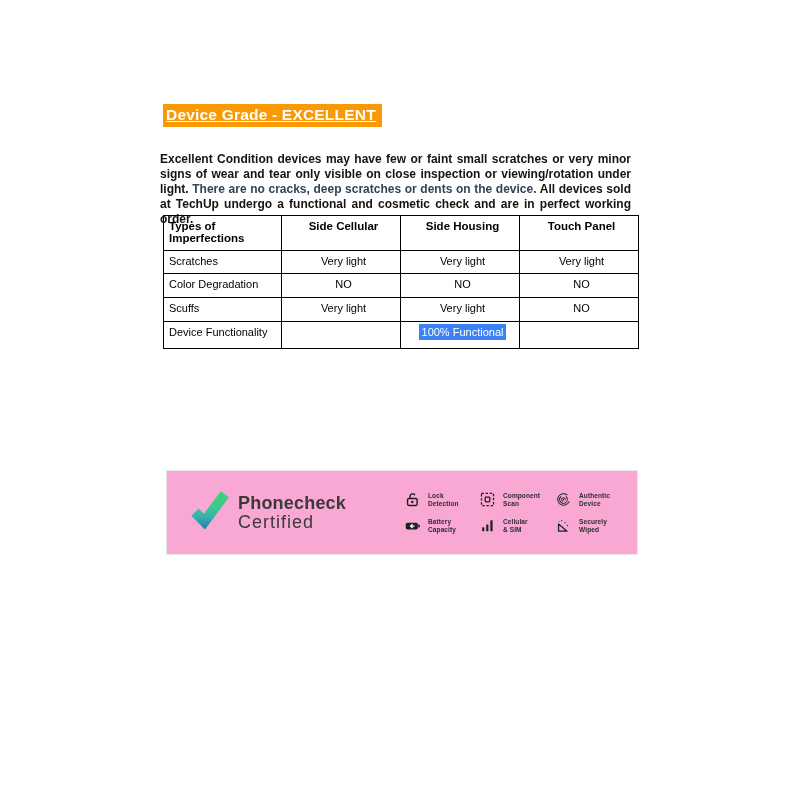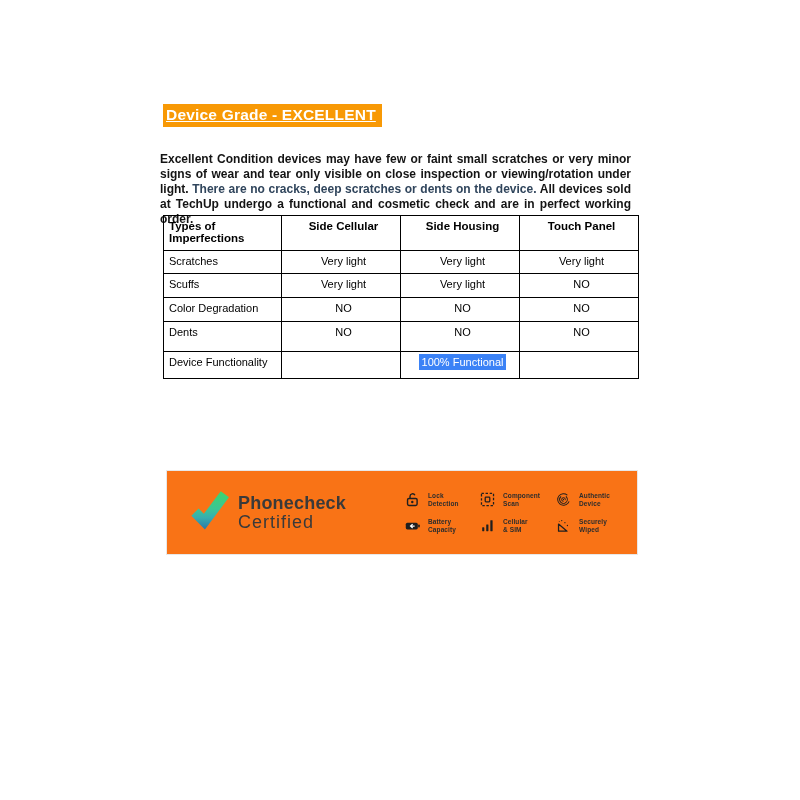--- a/index.html
+++ b/index.html
@@ -56,21 +56,21 @@
   .grade-table td.row-label { text-align: left; white-space: nowrap; }
   .cell-highlight {
     background: #3b82f6; color: #ffffff;
     padding: 2px 3px;
   }
 
   
   .badge {
     position: absolute; left: 166px; top: 470px;
     width: 472px; height: 85px;
-    background: #f97316;
+    background: #f9a8d4;
     border: 1px solid #e8e8e8;
     box-sizing: border-box;
     display: flex; align-items: center;
   }
   .logo-group { display: flex; align-items: center; margin-left: 22px; }
   .logo-text { margin-left: 8px; color: #3a3a3a; }
   .logo-brand { font-size: 18px; font-weight: bold; letter-spacing: 0.2px; line-height: 19px; }
   .logo-subtitle { font-size: 18px; font-weight: normal; letter-spacing: 1px; line-height: 19px; }
 
   .features {
@@ -111,35 +111,29 @@
       <th>Side Housing</th>
       <th>Touch Panel</th>
     </tr>
     <tr style="height:23px">
       <td class="row-label">Scratches</td>
       <td>Very light</td>
       <td>Very light</td>
       <td>Very light</td>
     </tr>
     <tr style="height:24px">
+      <td class="row-label">Color Degradation</td>
+      <td>NO</td>
+      <td>NO</td>
+      <td>NO</td>
+    </tr>
+    <tr style="height:24px">
       <td class="row-label">Scuffs</td>
       <td>Very light</td>
       <td>Very light</td>
-      <td>NO</td>
-    </tr>
-    <tr style="height:24px">
-      <td class="row-label">Color Degradation</td>
-      <td>NO</td>
-      <td>NO</td>
-      <td>NO</td>
-    </tr>
-    <tr style="height:30px">
-      <td class="row-label">Dents</td>
-      <td>NO</td>
-      <td>NO</td>
       <td>NO</td>
     </tr>
     <tr style="height:27px">
       <td class="row-label">Device Functionality</td>
       <td></td>
       <td><span class="cell-highlight">100% Functional</span></td>
       <td></td>
     </tr>
   </tbody>
     </table>

